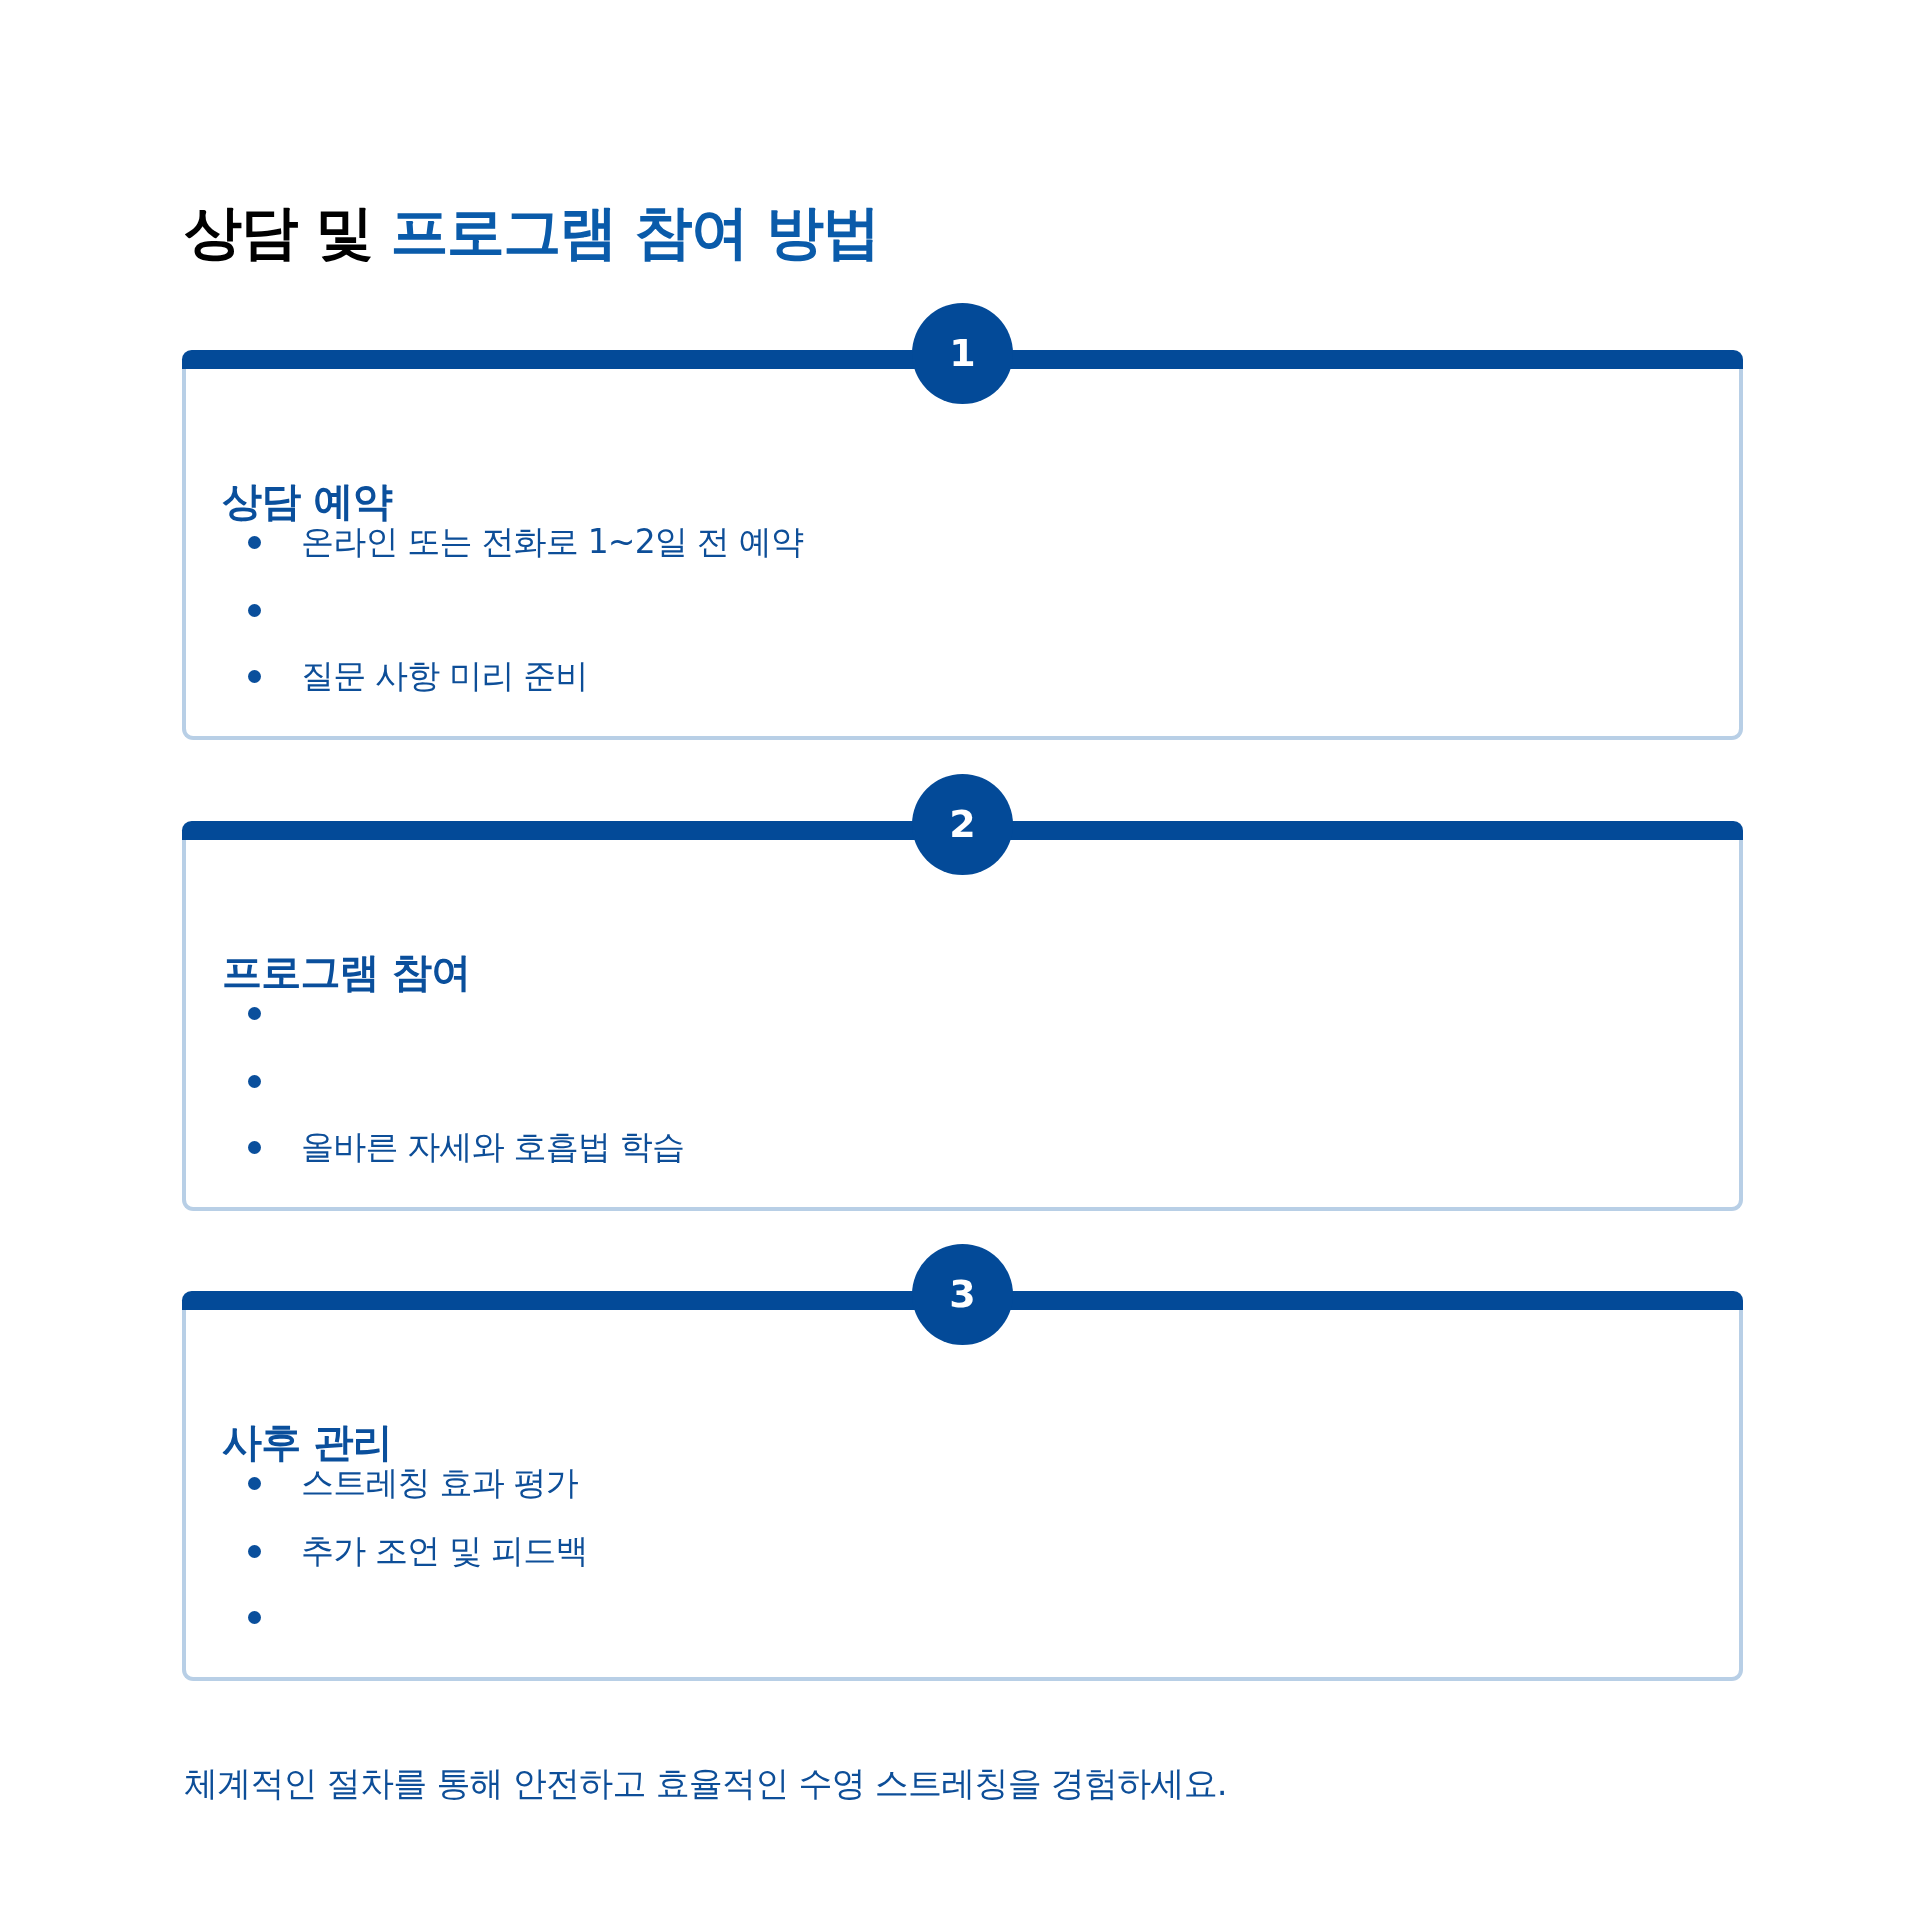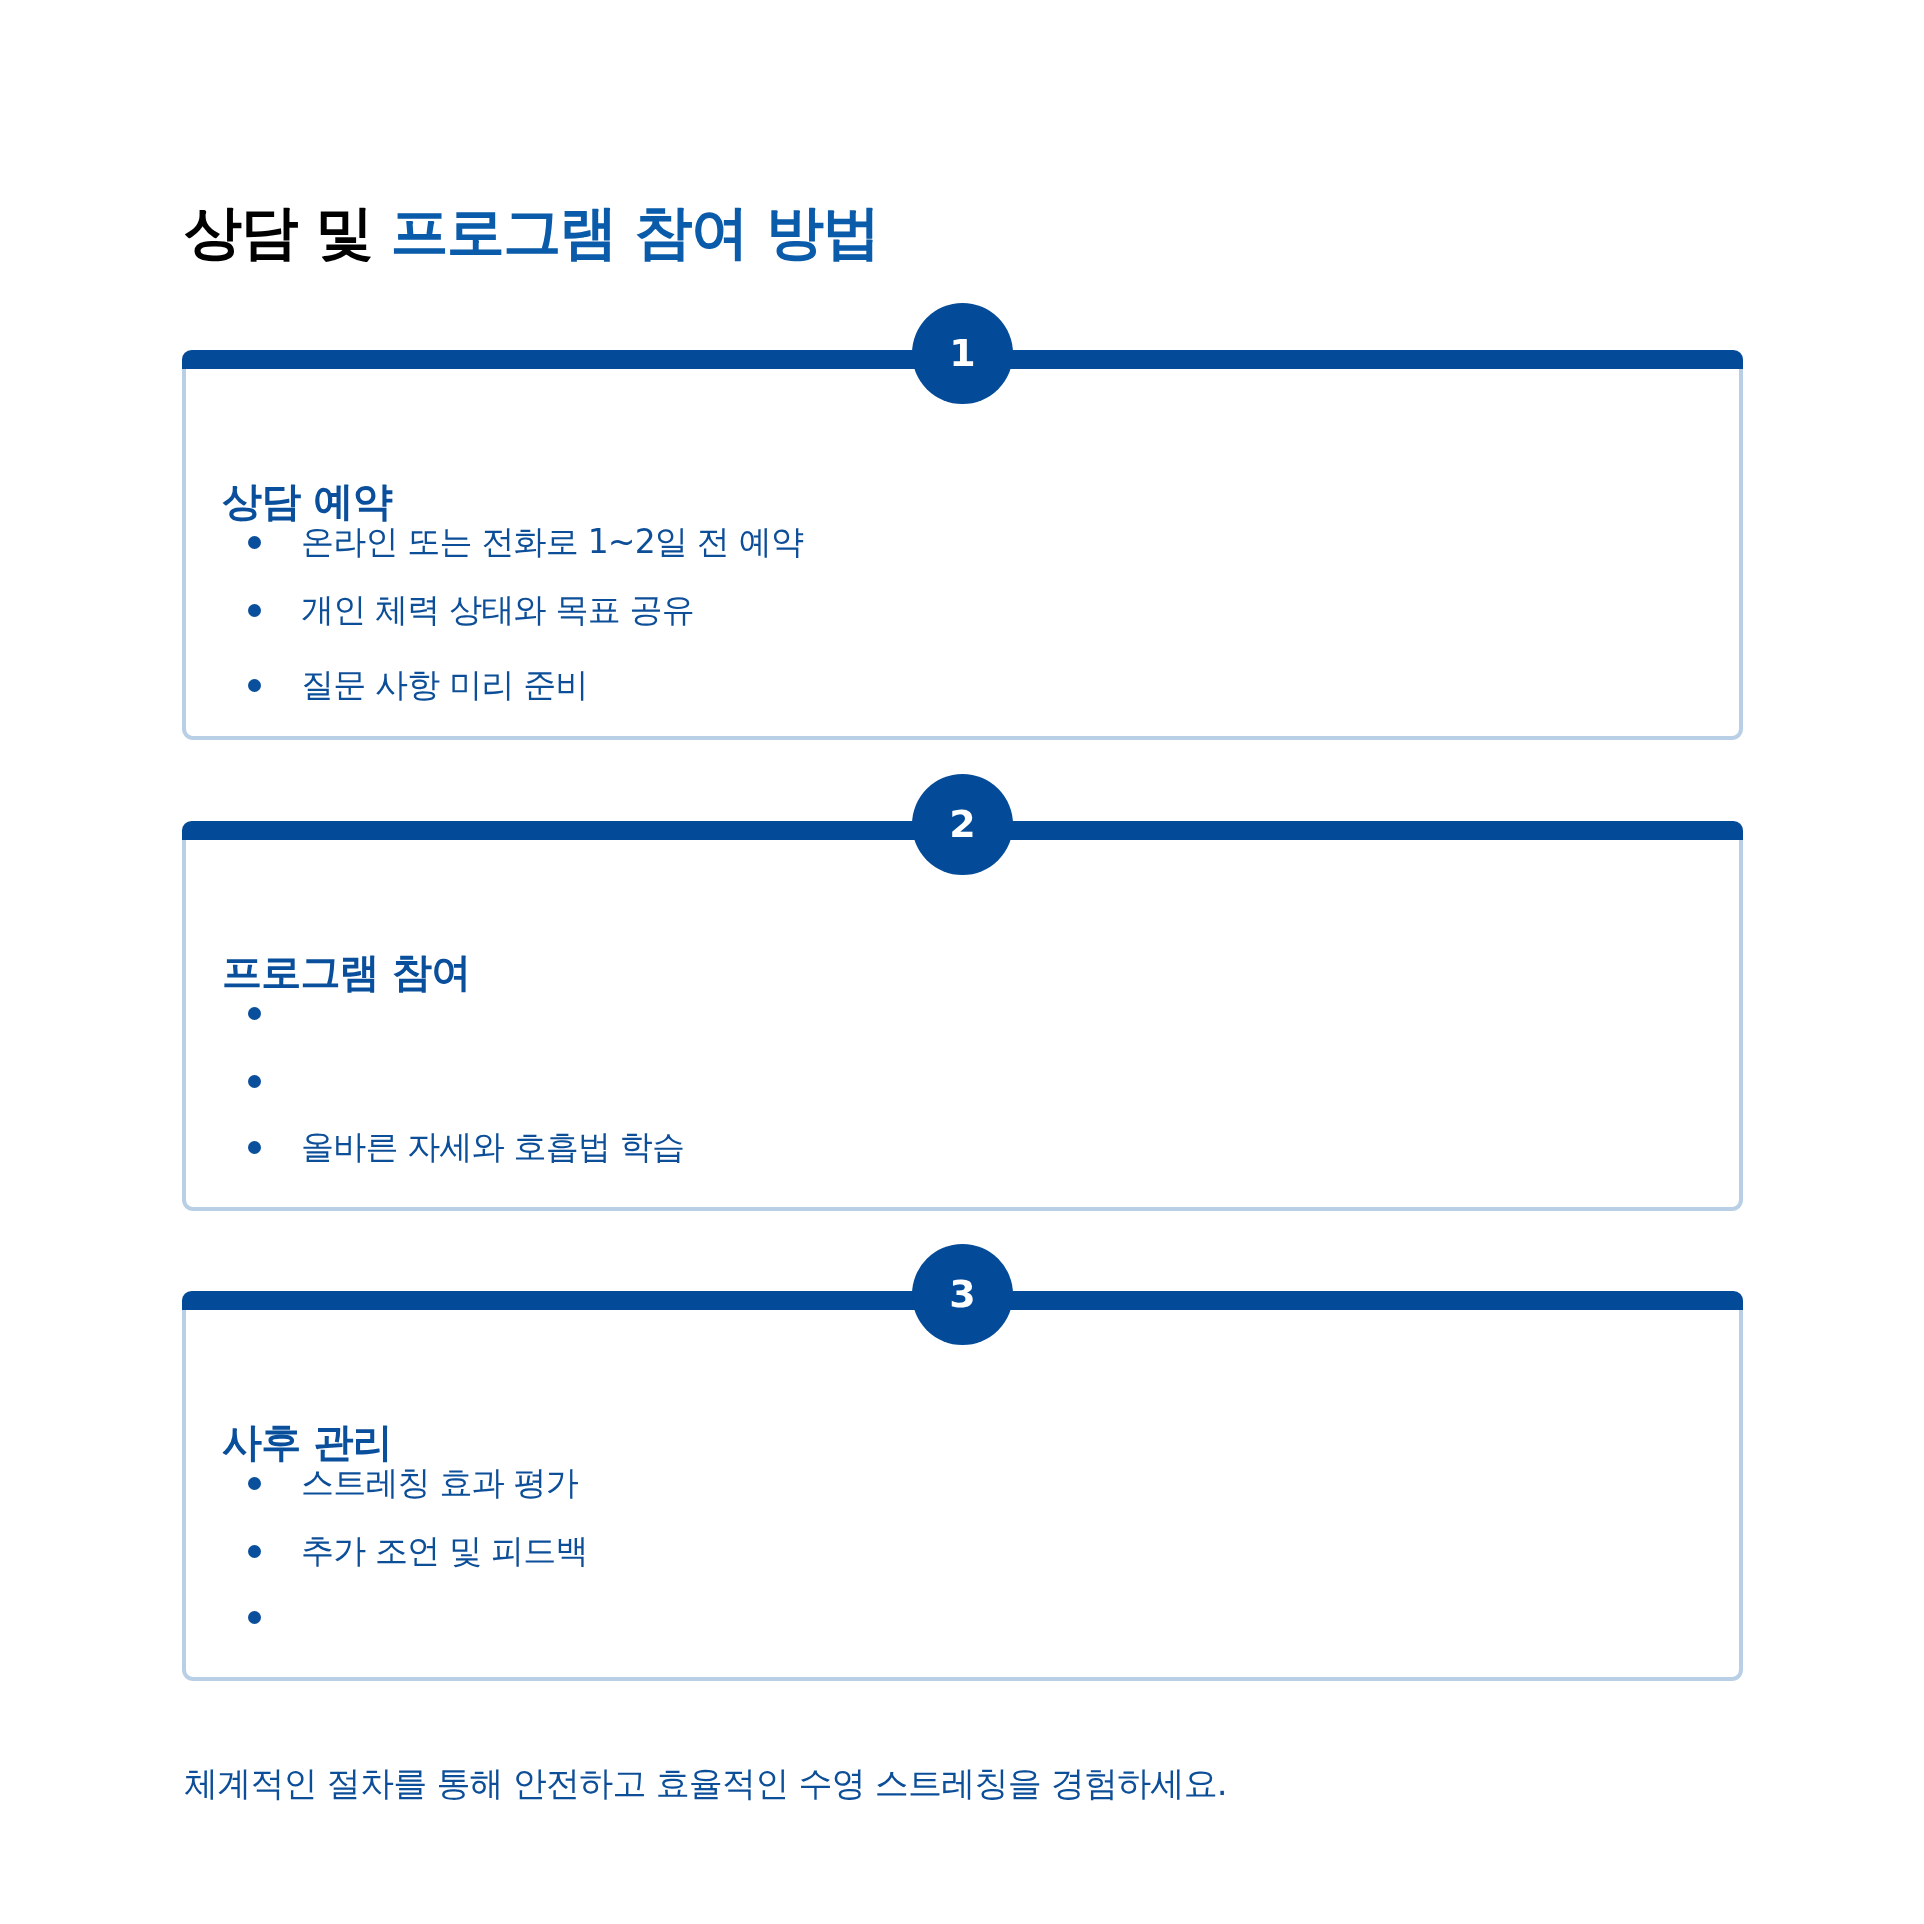--- a/index.html
+++ b/index.html
@@ -65,23 +65,22 @@
   <div class="bar"></div>
   <div class="circle">1</div>
   <h2 class="heading">상담 예약</h2>
   <ul>
     <li style="top:168px;">
       <span class="dot"></span>
       <span class="txt">온라인 또는 전화로 1~2일 전 예약</span>
     </li>
     <li style="top:236px;">
       <span class="dot"></span>
-      <span class="txt">개인 체력 상태와 목표 공유</span>
     </li>
-    <li style="top:311px;">
+    <li style="top:302px;">
       <span class="dot"></span>
       <span class="txt">질문 사항 미리 준비</span>
     </li>
   </ul>
 </section>
 
 <section class="card" style="top:821px;">
   <div class="body"></div>
   <div class="bar"></div>
   <div class="circle">2</div>

